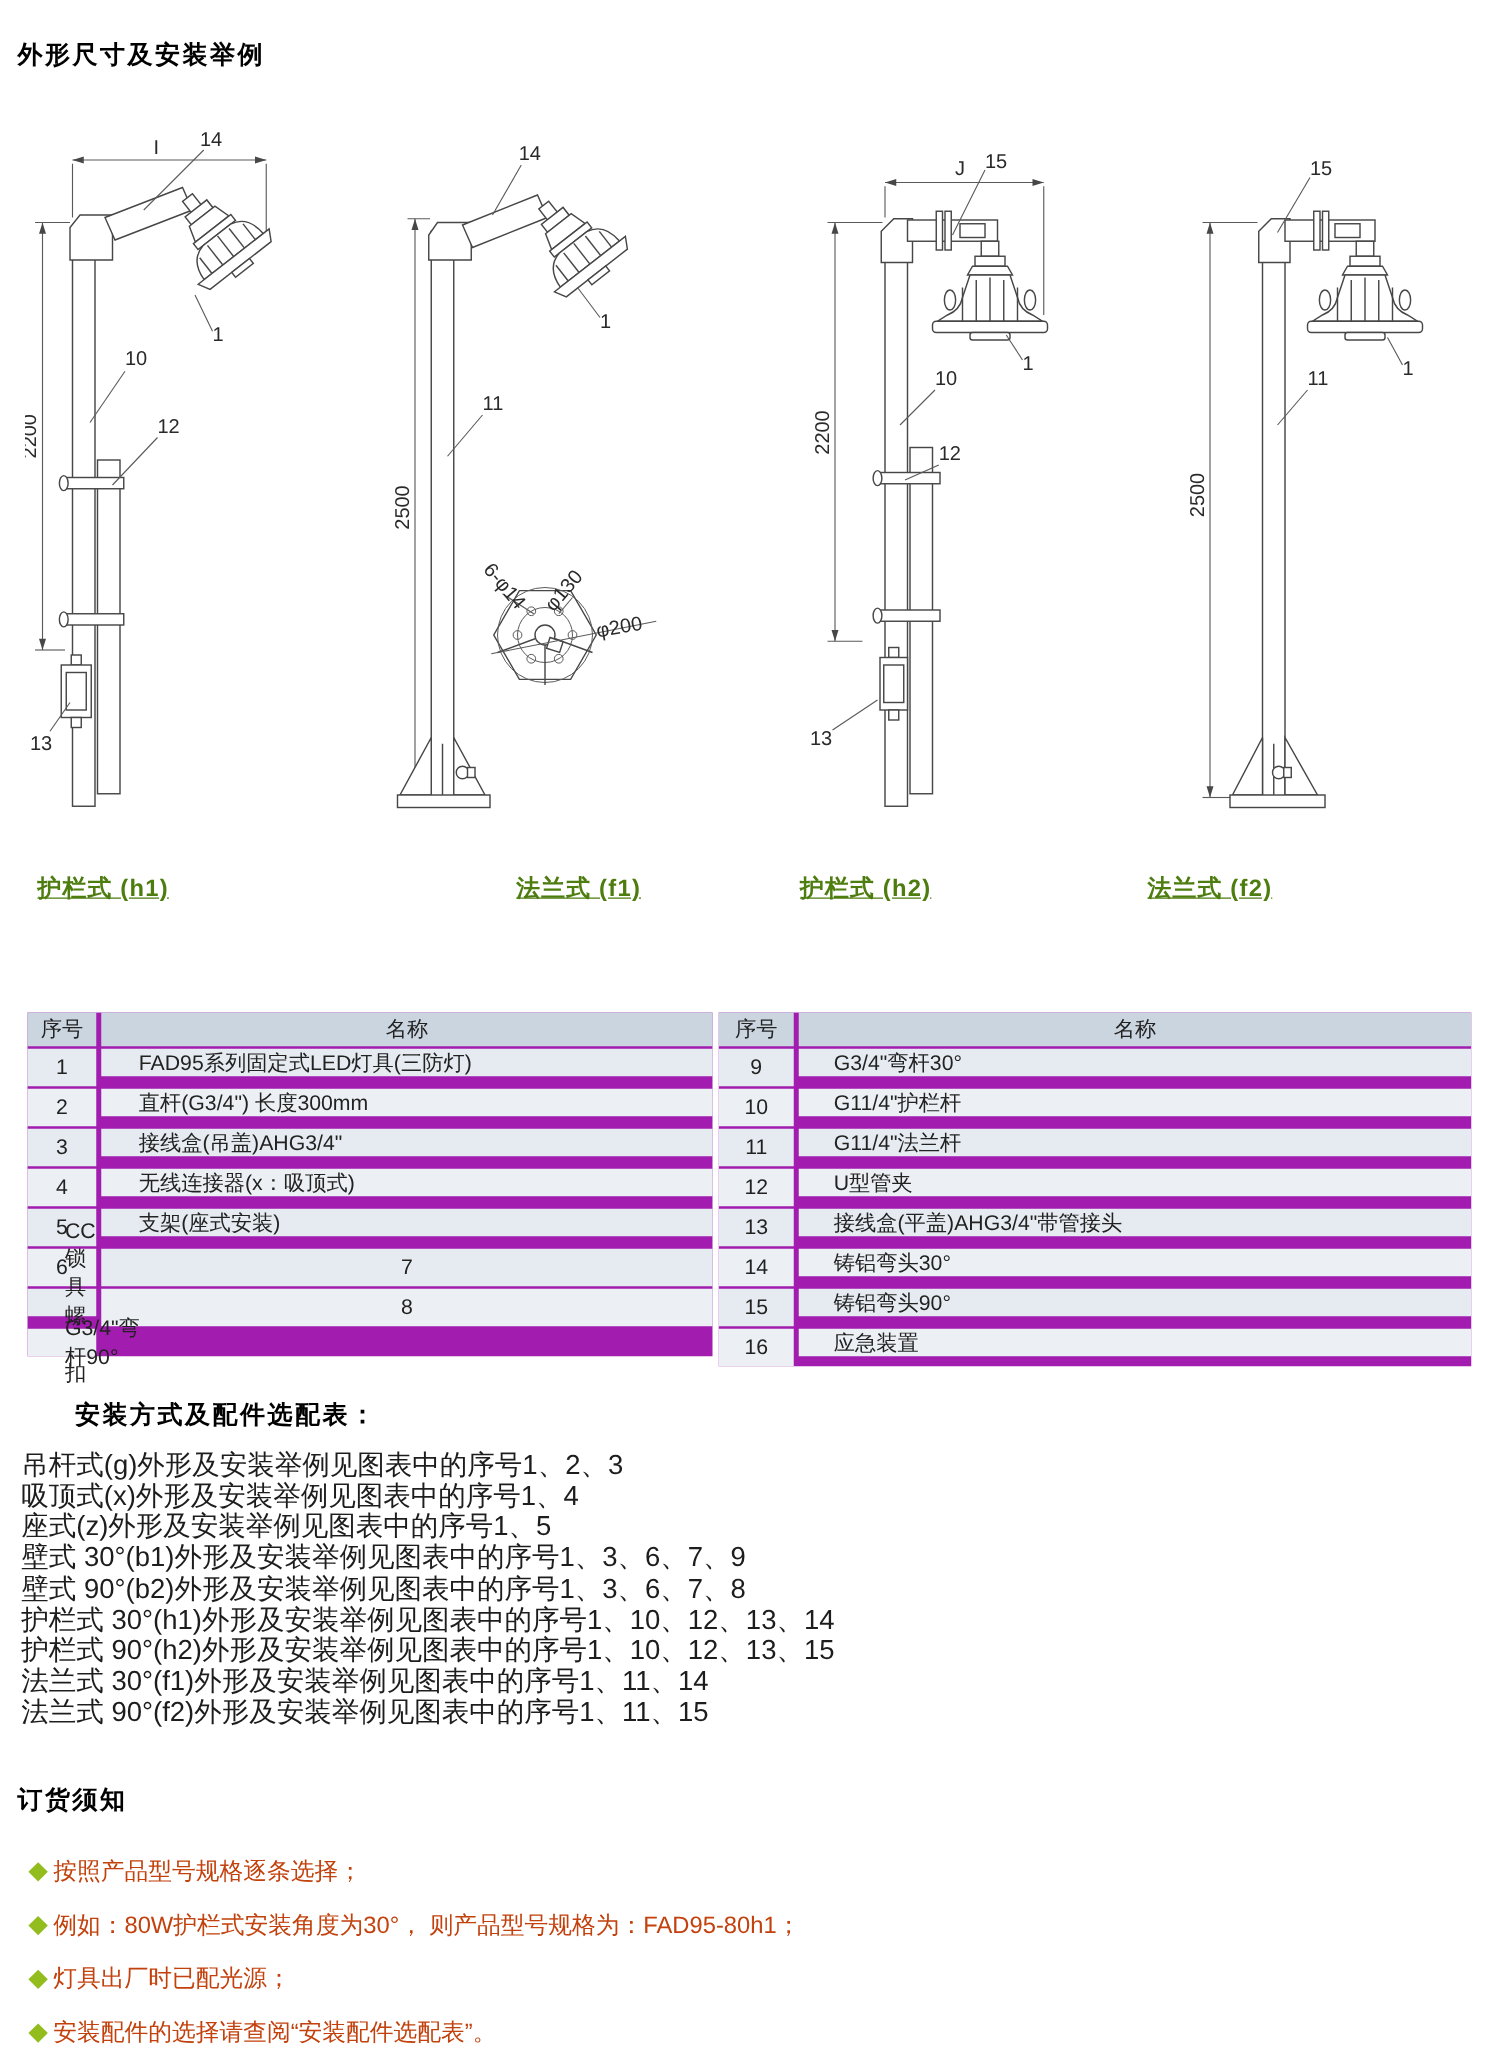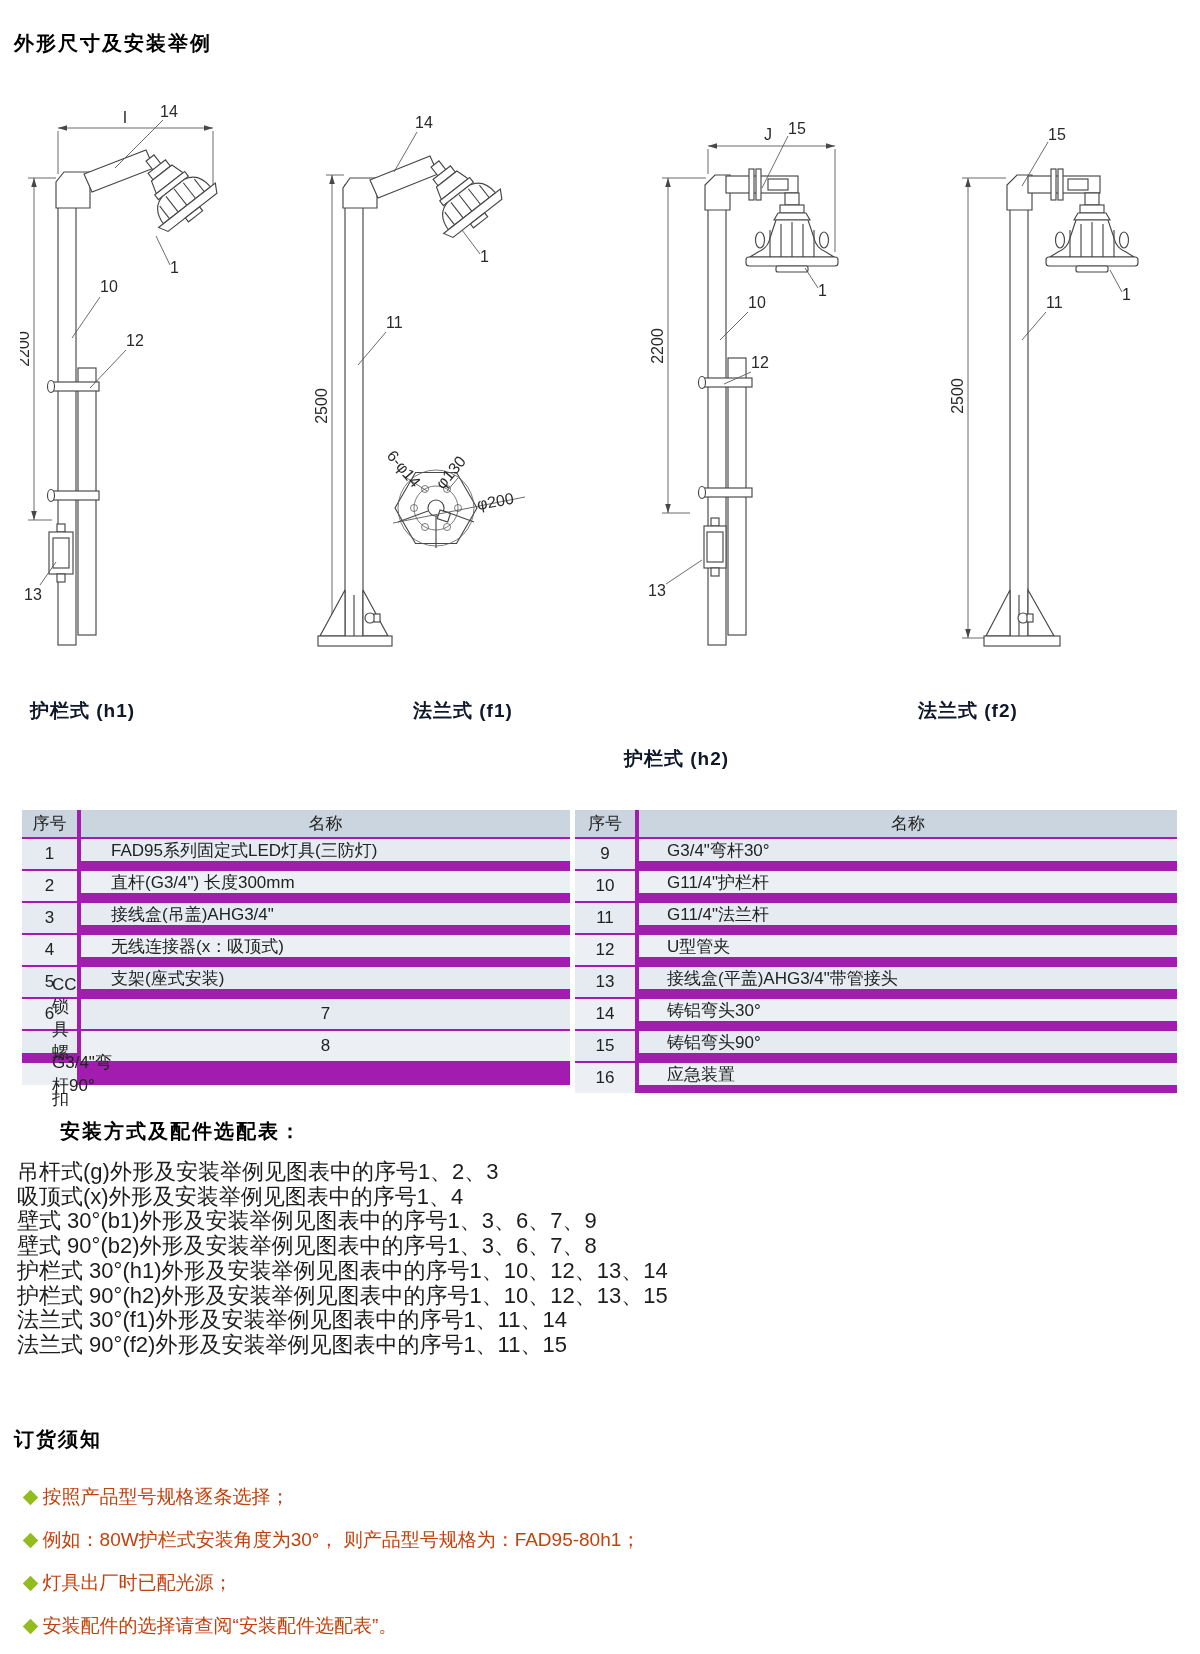--- a/index.html
+++ b/index.html
@@ -9,22 +9,22 @@
     overflow:hidden;
   }
   .green-heading{
     position:absolute;font-size:20px;font-weight:bold;color:#000000;
     letter-spacing:2px;white-space:pre;
   }
   
   .drawing{position:absolute;top:90px;}
   .drawing svg text{font-family:"Liberation Sans","DejaVu Sans",sans-serif;font-size:16px;fill:#2a2a2a;}
   .caption{
-    position:absolute;top:698px;font-size:19px;font-weight:bold;color:#0f172a;
-    letter-spacing:1px;white-space:pre;
+    position:absolute;top:698px;font-size:19px;font-weight:bold;color:#4d7c0f;
+    letter-spacing:1px;white-space:pre;text-decoration:underline;
   }
   
   .ptable{position:absolute;top:810px;display:grid;row-gap:2px;background:#a21caf;}
   .ptable .cell{
     display:flex;align-items:center;font-size:17px;color:#222;background:#e6ebf1;
   }
   .ptable .hcell{background:#cbd5e0;height:27px;justify-content:center;}
   .ptable .ncell{justify-content:center;height:30px;}
   .ptable .namecell{justify-content:flex-start;height:22px;}
   .ptable .alt{background:#ecf0f4;}
@@ -303,21 +303,21 @@
   <text x="148" y="50">15</text>
   <line class="ldr" x1="210" y1="180" x2="222" y2="202"></line>
   <text x="222" y="210">1</text>
   <line class="ldr" x1="146" y1="222" x2="122" y2="250"></line>
   <text x="146" y="218">11</text>
 </svg>
 </div>
 
 <div class="caption" style="left:30px;">护栏式 (h1)</div>
 <div class="caption" style="left:413px;">法兰式 (f1)</div>
-<div class="caption" style="left:624px;margin-top:48px;">护栏式 (h2)</div>
+<div class="caption" style="left:640px;">护栏式 (h2)</div>
 <div class="caption" style="left:918px;">法兰式 (f2)</div>
 
 <div class="ptable ptable-left">
   <div class="cell hcell">序号</div>
   <div class="cell hcell">名称</div>
   <div class="cell ncell">1</div>
   <div class="cell namecell">FAD95系列固定式LED灯具(三防灯)</div>
   <div class="cell ncell alt">2</div>
   <div class="cell namecell alt">直杆(G3/4") 长度300mm</div>
   <div class="cell ncell">3</div>
@@ -351,20 +351,21 @@
   <div class="cell ncell">15</div>
   <div class="cell namecell">铸铝弯头90°</div>
   <div class="cell ncell alt">16</div>
   <div class="cell namecell alt">应急装置</div>
 </div>
 
 <div class="green-heading" style="left:16px;top:1118px;margin-left:44px;">安装方式及配件选配表：</div>
 <div class="acc-lines">
   <div>吊杆式(g)外形及安装举例见图表中的序号1、2、3</div>
   <div>吸顶式(x)外形及安装举例见图表中的序号1、4</div>
+  <div>座式(z)外形及安装举例见图表中的序号1、5</div>
   <div>壁式 30°(b1)外形及安装举例见图表中的序号1、3、6、7、9</div>
   <div>壁式 90°(b2)外形及安装举例见图表中的序号1、3、6、7、8</div>
   <div>护栏式 30°(h1)外形及安装举例见图表中的序号1、10、12、13、14</div>
   <div>护栏式 90°(h2)外形及安装举例见图表中的序号1、10、12、13、15</div>
   <div>法兰式 30°(f1)外形及安装举例见图表中的序号1、11、14</div>
   <div>法兰式 90°(f2)外形及安装举例见图表中的序号1、11、15</div>
 </div>
 
 <div class="green-heading" style="left:14px;top:1426px;">订货须知</div>
 <div class="bullet" style="top:1462px;">

